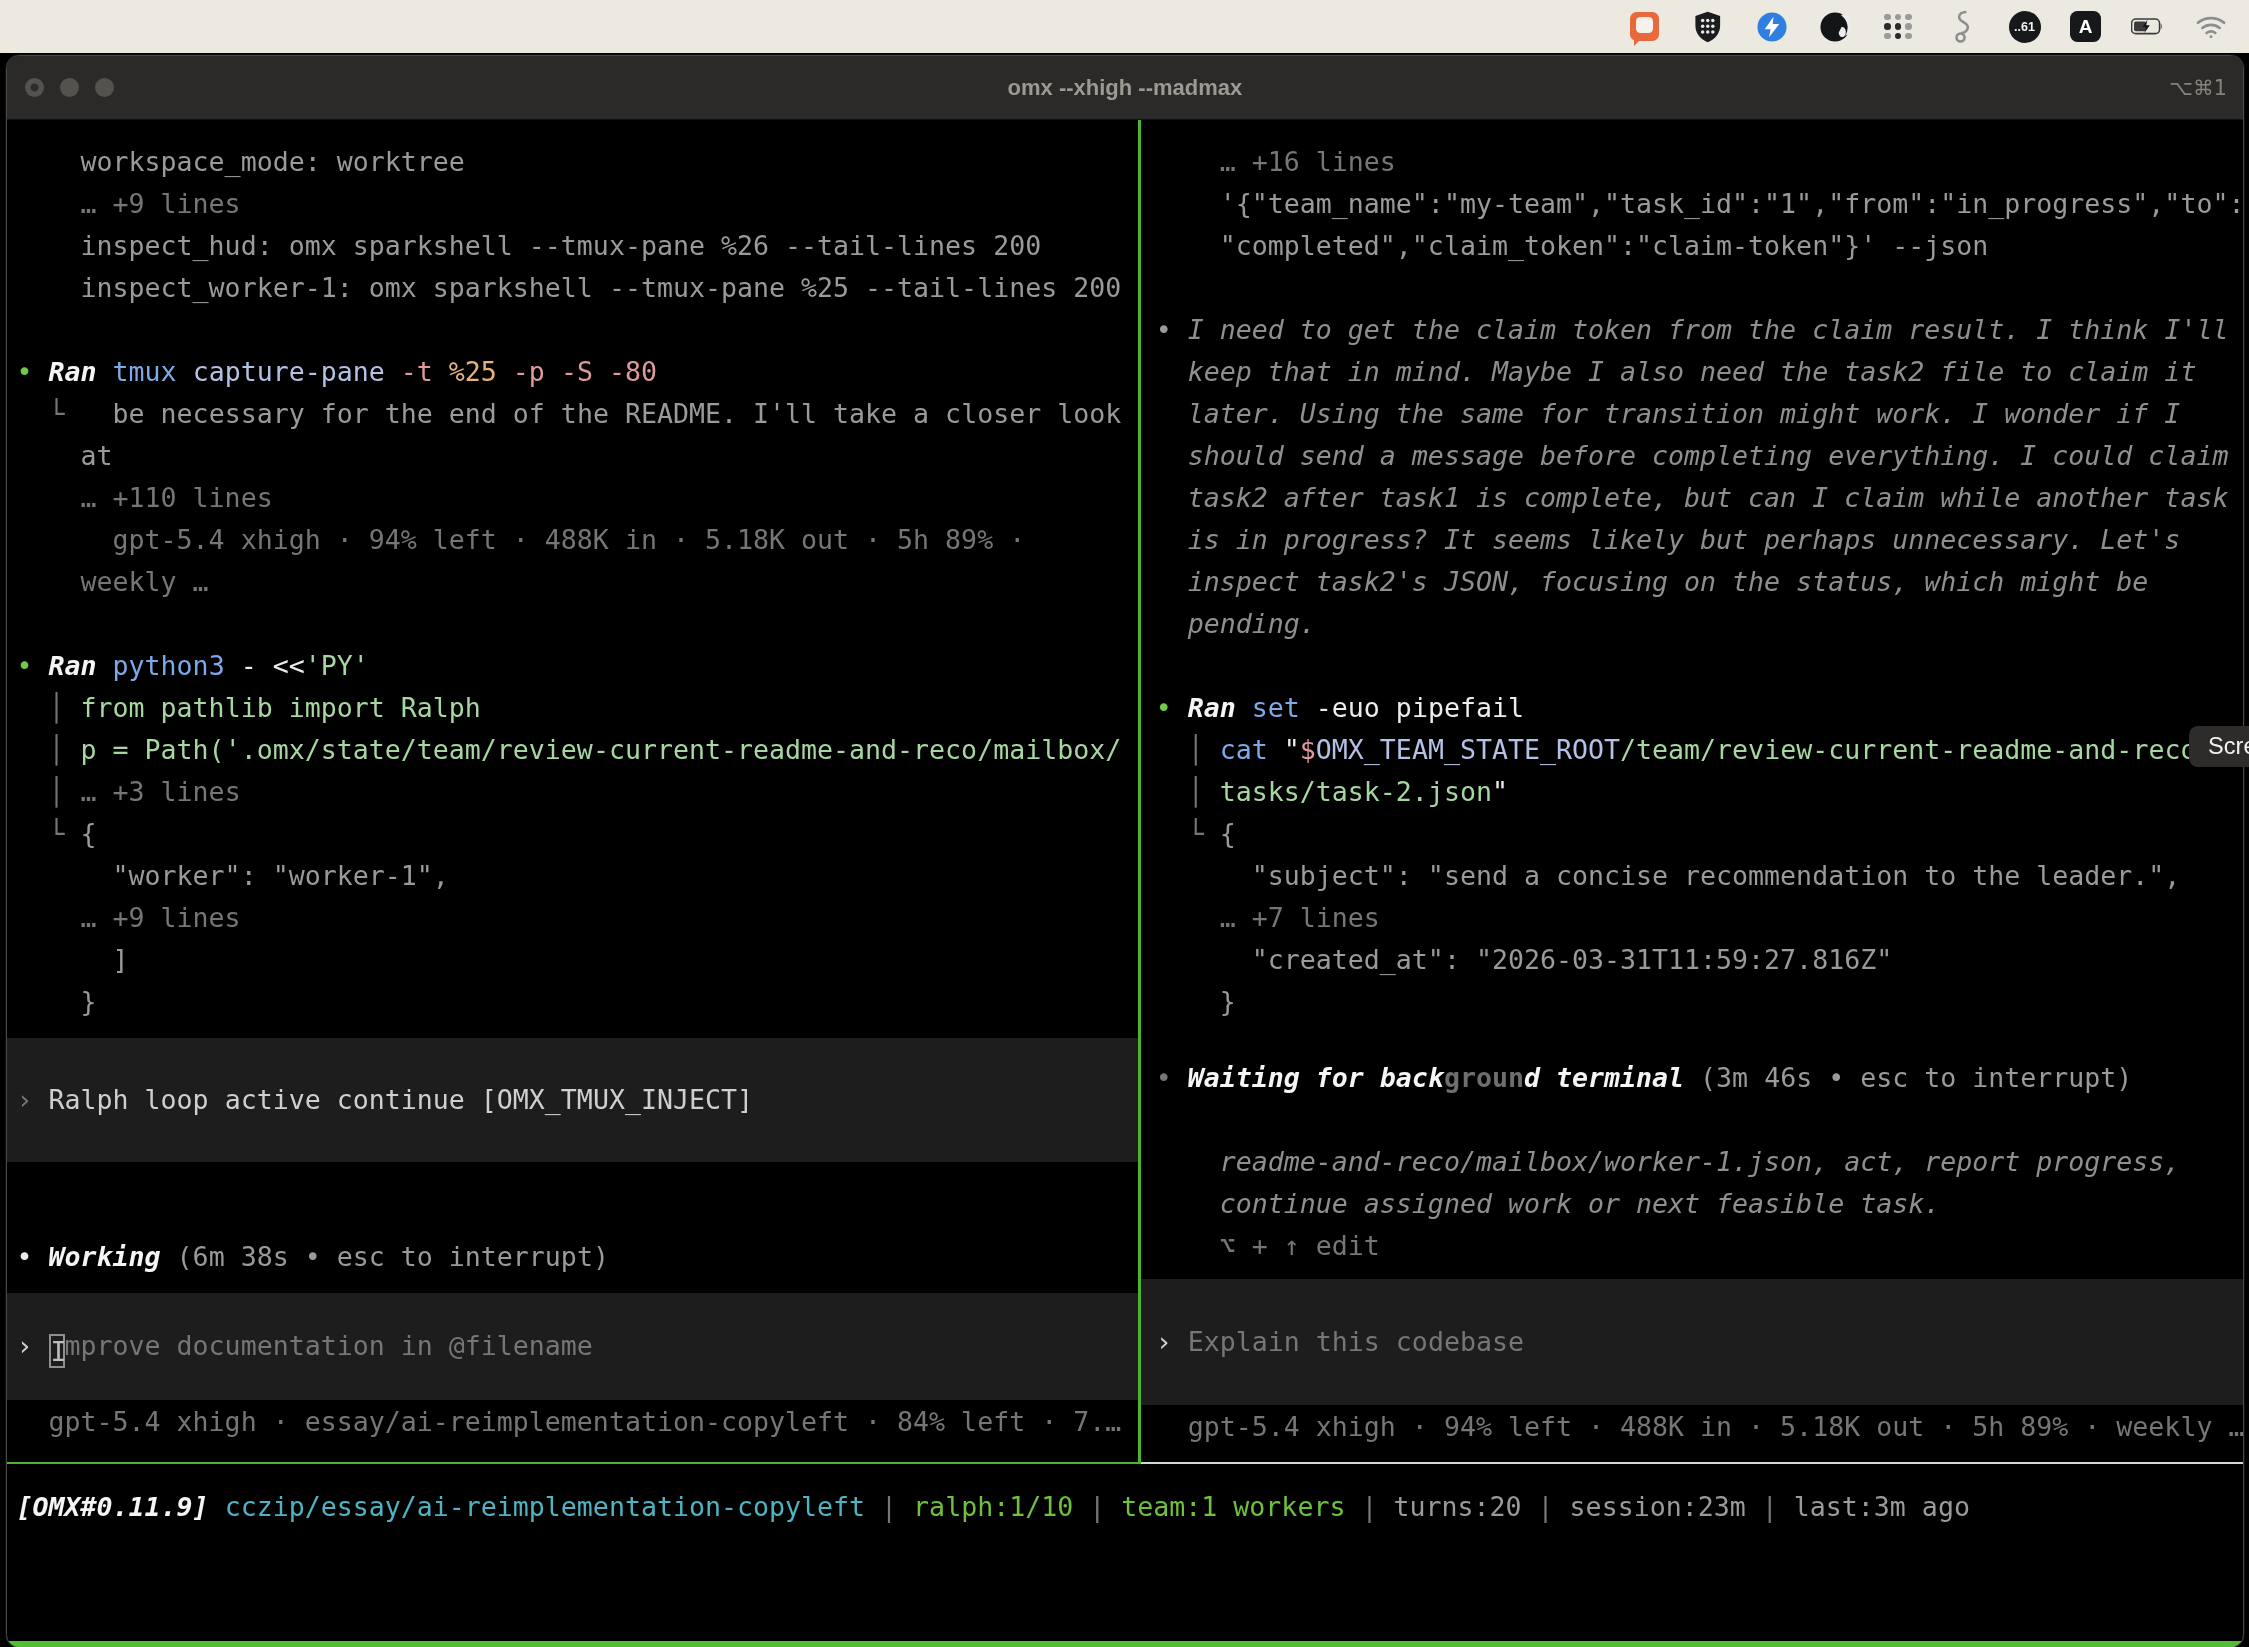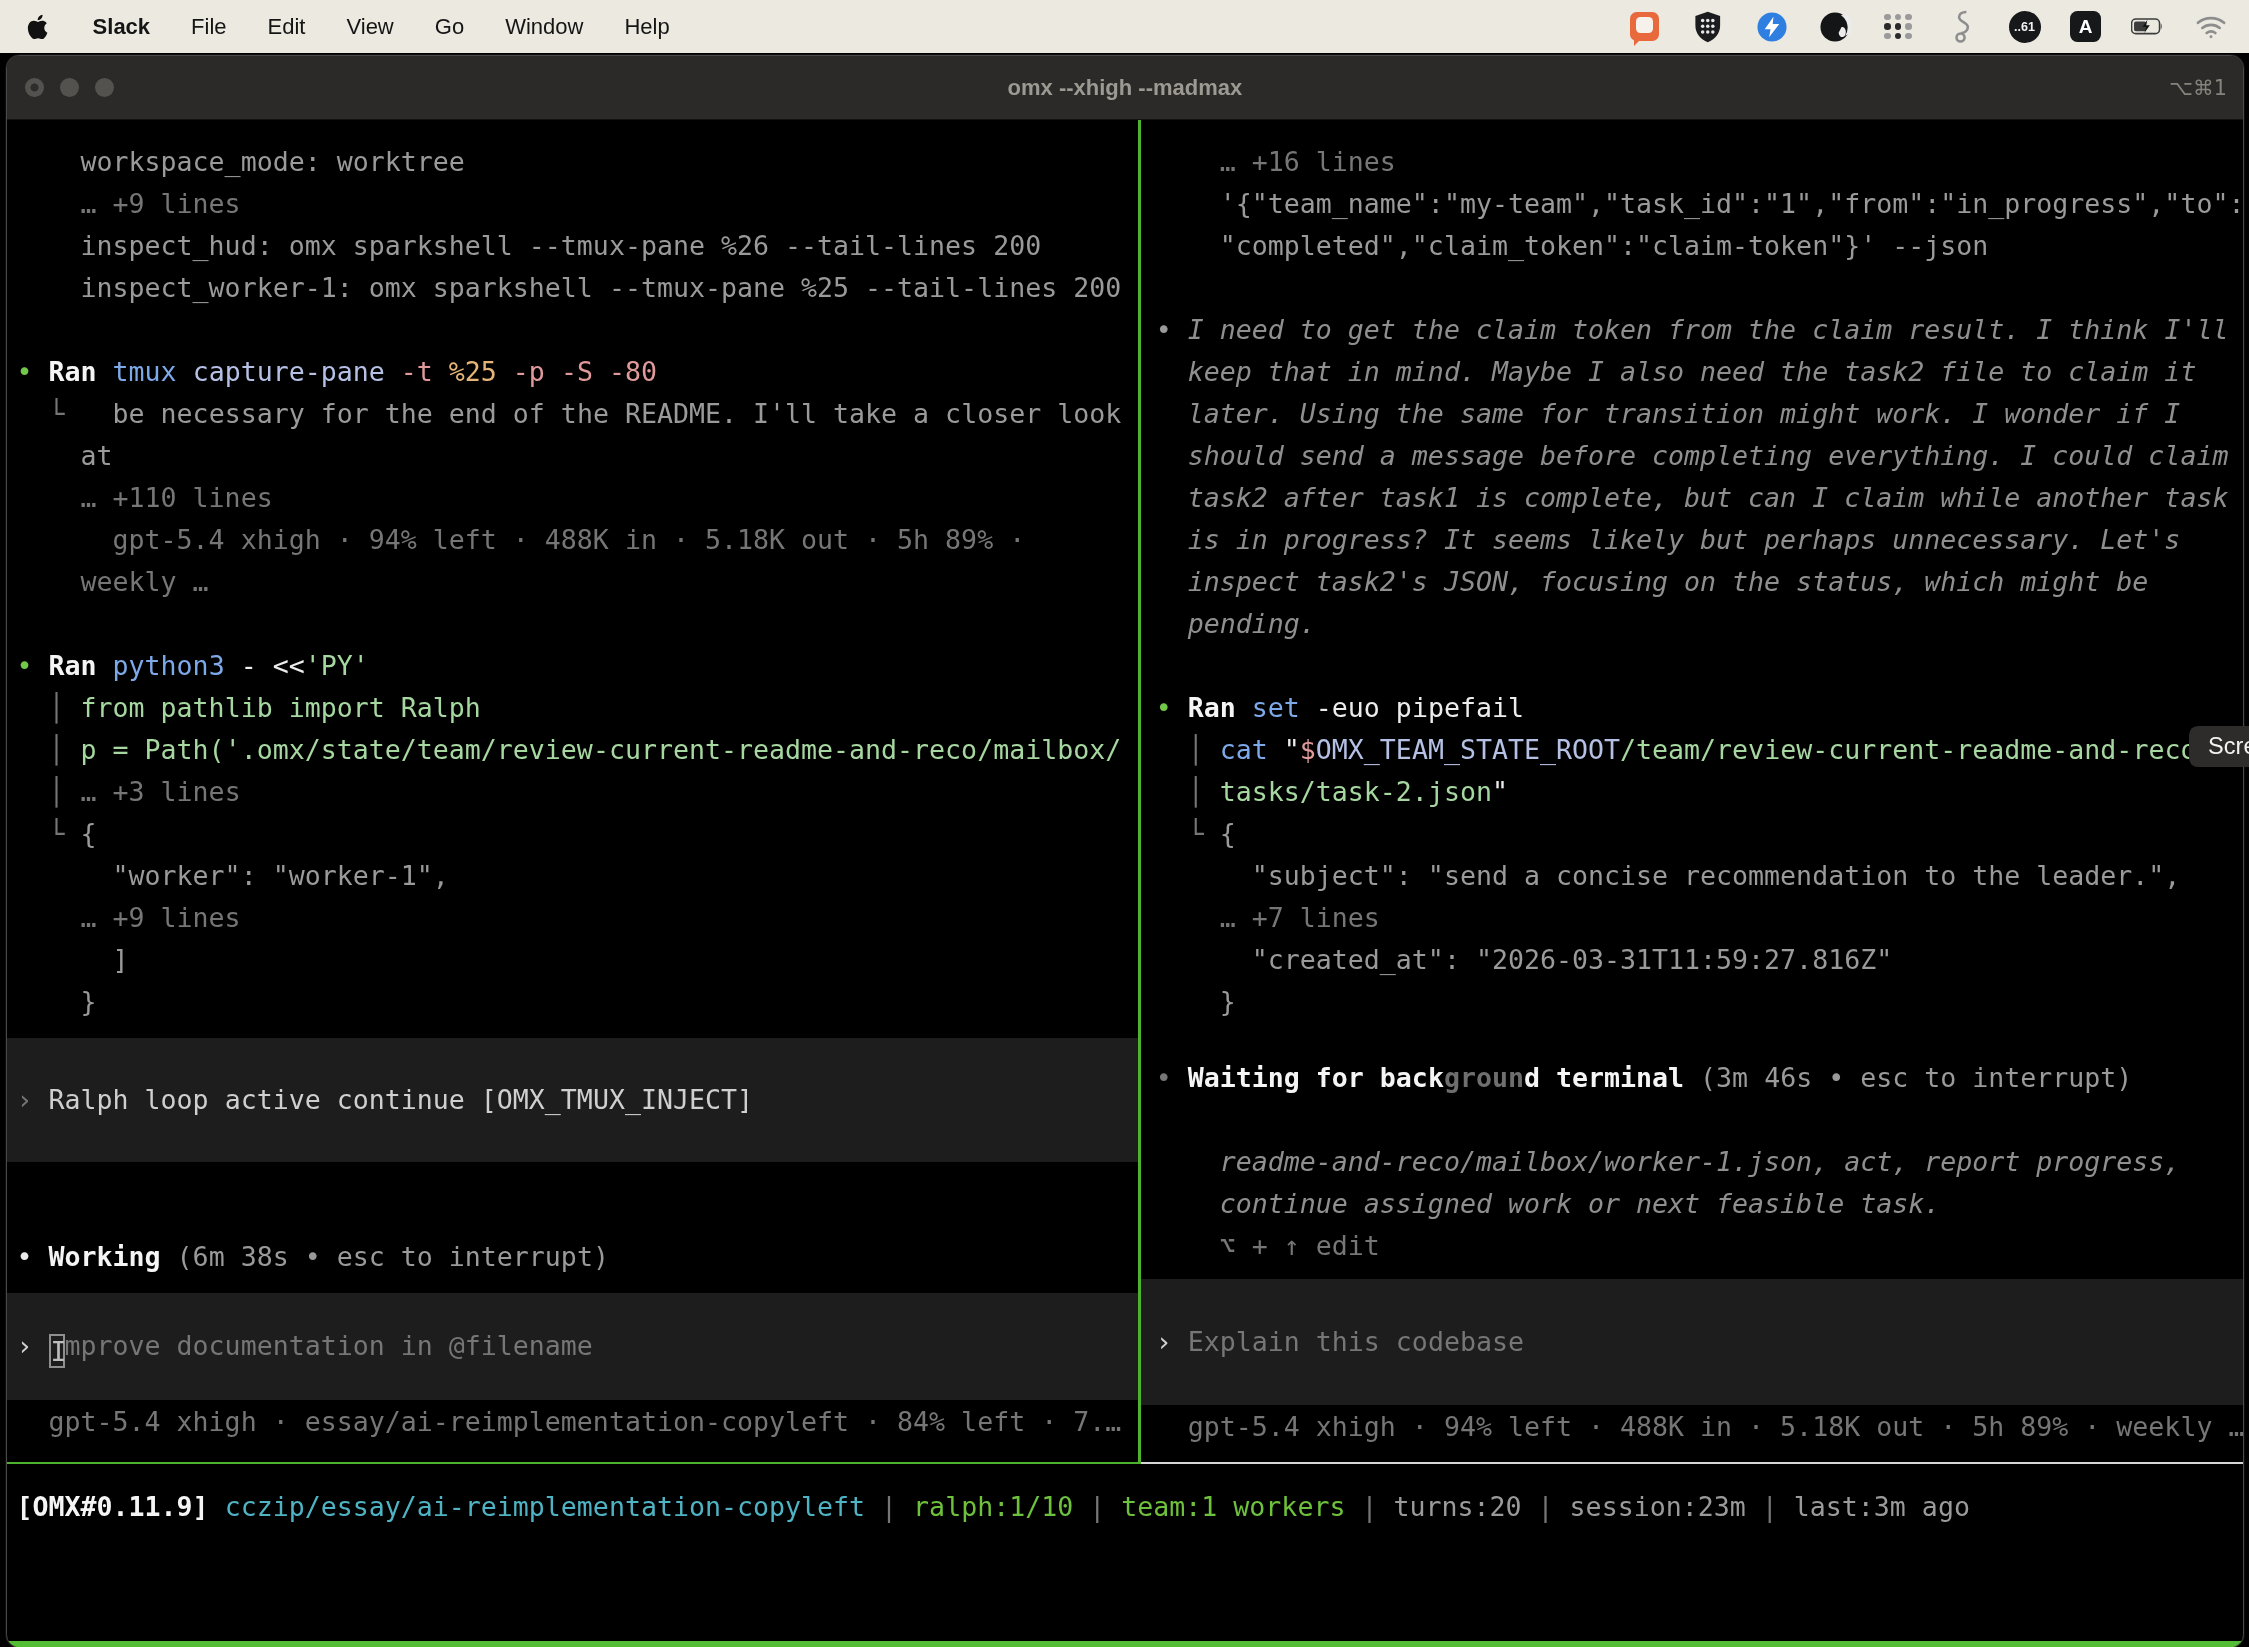--- a/index.html
+++ b/index.html
@@ -73,21 +73,21 @@
   
   .hud { height:177px; padding:22px 0 0 9.6px; font-size:26.6px; line-height:42px; }
   .tmuxbar { height:43px; background:#54bd36; color:#0b1c05; display:flex;
              align-items:center; justify-content:space-between;
              font-size:26.6px; padding:0 7.4px; }
 
   
   .g  { color:#9a9a9a; }
   .d  { color:#767676; }
   .w  { color:#ececec; }
-  .wb { color:#f5f5f5; font-weight:bold; }
+  .wb { color:#f5f5f5; font-weight:bold;font-style:italic; }
   .bdim { color:#6e6e6e; font-weight:bold; }
   .b  { color:#7ea9e8; }
   .l  { color:#b4c0e4; }
   .p  { color:#e09a9c; }
   .o  { color:#e5b478; }
   .gr { color:#a6d7a0; }
   .bg { color:#72c848; }
   .i  { color:#8f8f8f; font-style:italic; }
   .lt { color:#cfcfcf; }
   .pr { color:#d0d0d0; }
@@ -99,34 +99,20 @@
   
   .tooltip { position:absolute; left:2189px; top:726px; height:41px; padding:0 19px;
              background:#2d2c2a; border-radius:8.9px; color:#f2f2f2;
              font-family:"Liberation Sans","DejaVu Sans",sans-serif; font-size:23.6px;
              display:flex; align-items:center; }
 </style>
 </head>
 <body>
 
 <div class="menubar">
-  <div class="menubar-left">
-    <span class="apple">
-      <svg viewBox="0 0 34 40" width="25" height="29.5">
-          <path fill="#111" d="M23.5 21.4c0-4.1 3.4-6.1 3.5-6.2-1.9-2.8-4.9-3.2-6-3.3-2.5-.3-5 1.5-6.3 1.5-1.3 0-3.3-1.5-5.4-1.4-2.8 0-5.4 1.6-6.8 4.1-2.9 5-.7 12.5 2.1 16.6 1.4 2 3 4.2 5.1 4.1 2.1-.1 2.9-1.3 5.4-1.3s3.2 1.3 5.4 1.3c2.2 0 3.6-2 5-4 1.6-2.3 2.2-4.6 2.2-4.7-.1 0-4.2-1.6-4.2-6.7zM19.4 8.9c1.1-1.4 1.9-3.3 1.7-5.2-1.6.1-3.6 1.1-4.8 2.5-1 1.2-2 3.1-1.7 5 1.8.1 3.6-1 4.8-2.3z"></path>
-        </svg>
-    </span>
-    <span class="menu-item app">Slack</span>
-    <span class="menu-item">File</span>
-    <span class="menu-item">Edit</span>
-    <span class="menu-item">View</span>
-    <span class="menu-item">Go</span>
-    <span class="menu-item">Window</span>
-    <span class="menu-item">Help</span>
-  </div>
   <div class="menubar-right">
     <span class="sicon">
       <span class="ic-chat">
           <span class="inner"></span>
           <span class="tail"></span>
         </span>
     </span>
     <span class="sicon">
       <svg width="29.5" height="32" viewBox="0 0 40 44">
           <path fill="#1b1c1e" d="M20 1 37 7v13c0 11-7 19-17 23C10 39 3 31 3 20V7z"></path>

